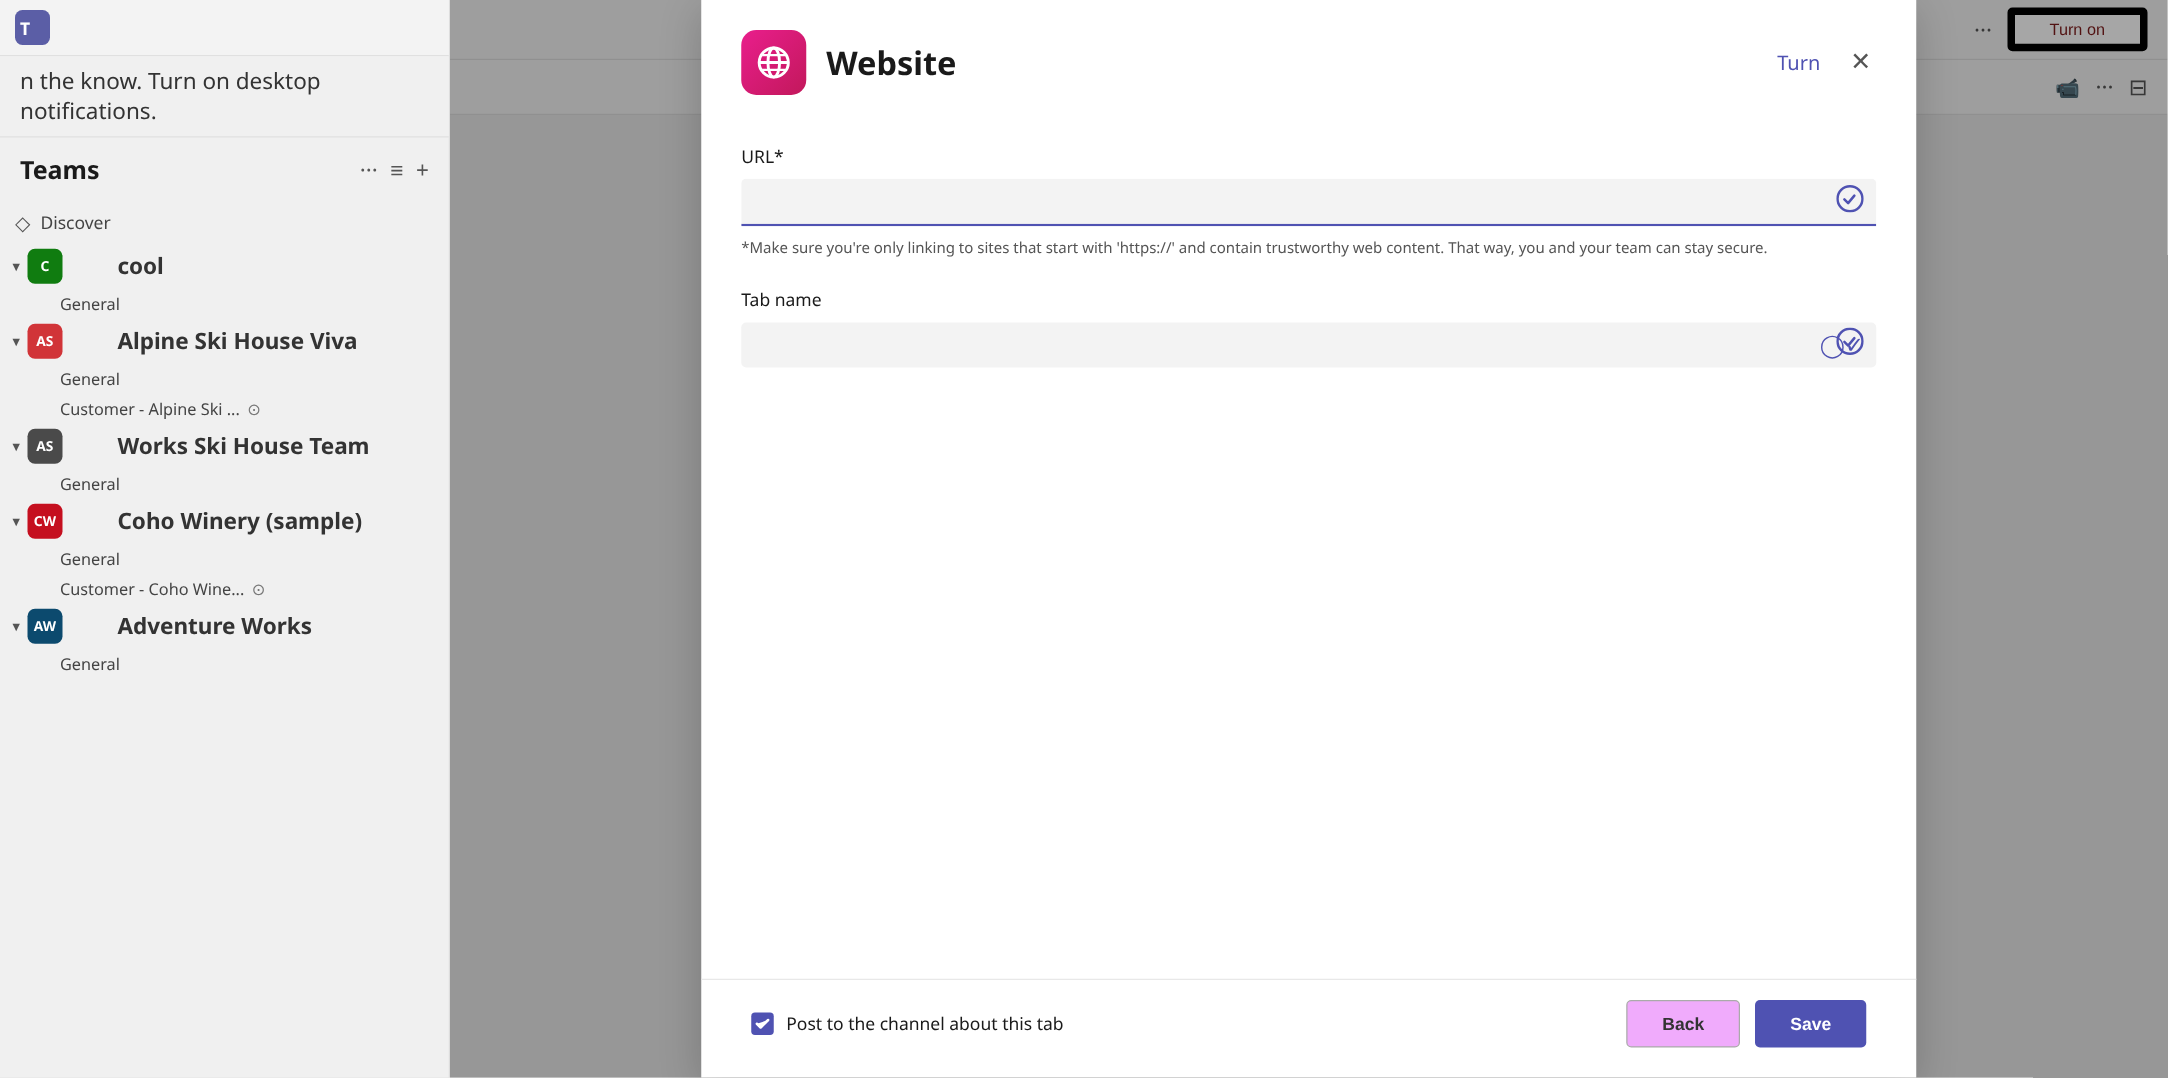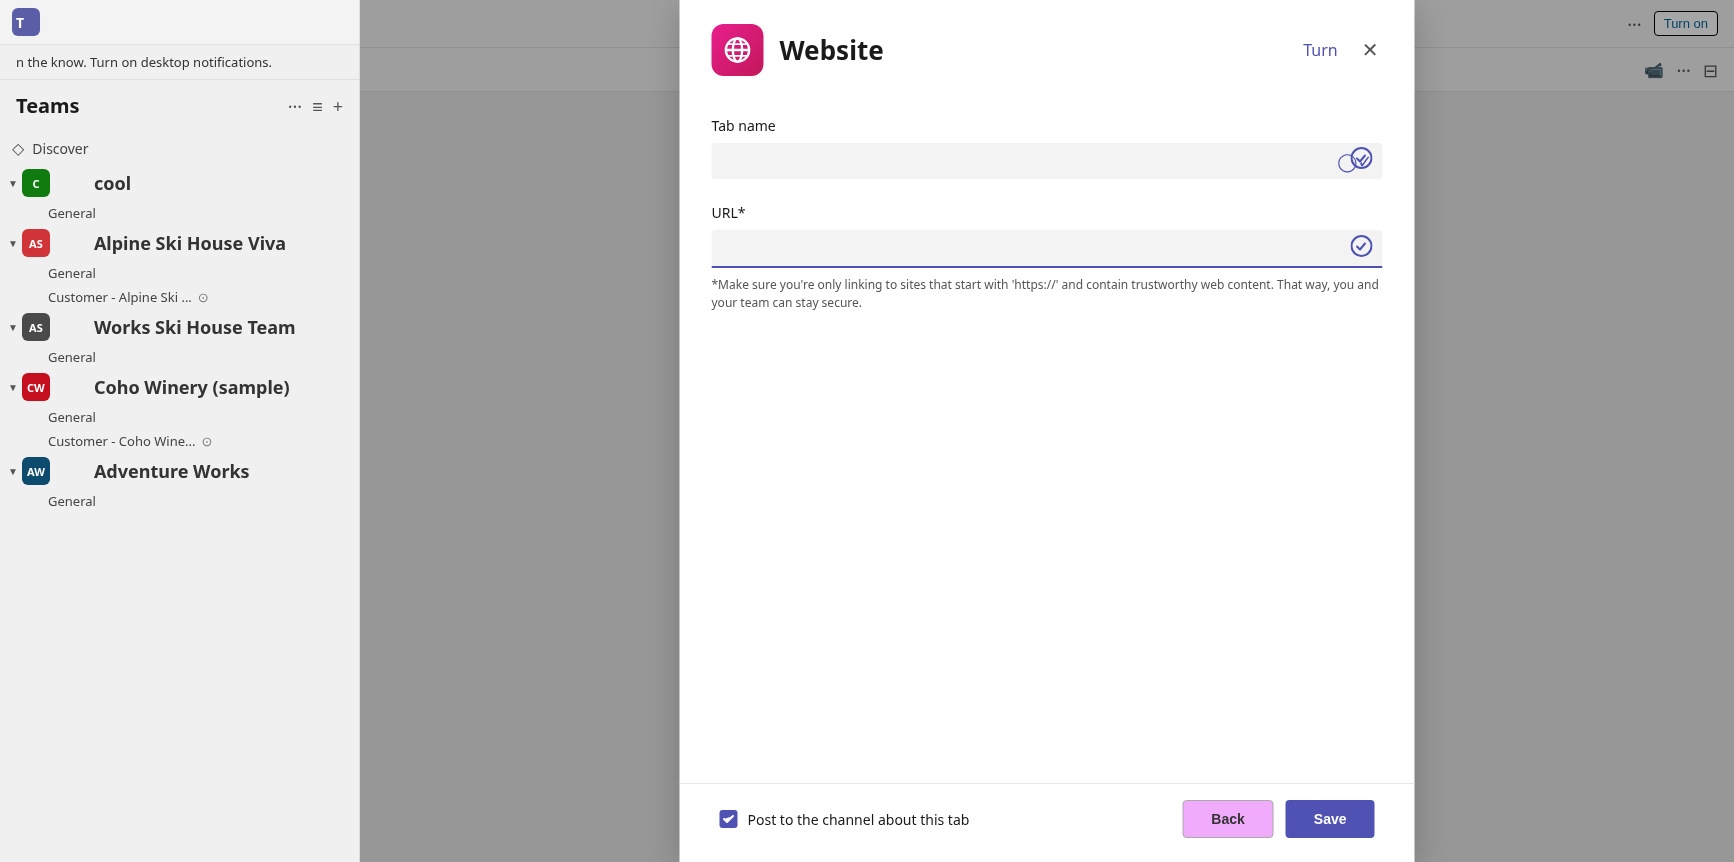--- a/index.html
+++ b/index.html
@@ -42,21 +42,21 @@
 
     .teams-logo {
       width: 28px;
       height: 28px;
       flex-shrink: 0;
     }
 
     .notification-banner {
       background: #f0f0f0;
       padding: 8px 16px;
-      font-size: 13px;
+      font-size: 18px;
       color: #333;
       border-bottom: 1px solid #e0e0e0;
     }
 
     .teams-header {
       display: flex;
       align-items: center;
       justify-content: space-between;
       padding: 12px 16px 8px;
     }
@@ -153,26 +153,26 @@
       height: 48px;
       display: flex;
       align-items: center;
       justify-content: flex-end;
       padding: 0 16px;
       border-bottom: 1px solid #ddd;
       gap: 12px;
     }
 
     .turn-on-btn {
-      border: 1px solid #000000;
+      border: 6px solid #000000;
       background: white;
-      padding: 4px 9px;
+      padding: 4px 28px;
       border-radius: 4px;
       font-size: 13px;
-      color: #0369a1;
+      color: #7f1d1d;
       cursor: pointer;
     }
 
     .main-toolbar {
       height: 44px;
       background: #f3f3f3;
       border-bottom: 1px solid #ddd;
       display: flex;
       align-items: center;
       justify-content: flex-end;
@@ -190,21 +190,21 @@
       justify-content: center;
       padding-top: 0;
     }
 
     
     .modal {
       position: absolute;
       left: 50%;
       top: 0;
       transform: translateX(-50%);
-      width: 735px;
+      width: 972px;
       min-height: 100%;
       background: white;
       display: flex;
       flex-direction: column;
       box-shadow: 0 8px 32px rgba(0,0,0,0.2);
     }
 
     .modal-header {
       display: flex;
       align-items: center;
@@ -475,46 +475,46 @@
             </svg>
           </div>
           <span class="modal-title">Website</span>
           <span class="modal-about">Turn</span>
           <button class="modal-close">✕</button>
         </div>
 
         <div class="modal-body">
 
           <div class="field-group">
-            <label class="field-label">Tab name</label>
-            <div class="field-input-wrapper">
-              <input type="text" class="field-input" value="" style="color: transparent; text-shadow: rgb(51, 51, 51) 0px 0px 8px;">
-              <span class="check-icon">◯✓</span>
-
-              <span style="position:absolute; right:10px; color:#4f52b2; font-size:20px;">
-                <svg width="22" height="22" viewBox="0 0 22 22" fill="none">
-                  <circle cx="11" cy="11" r="10" stroke="#4f52b2" stroke-width="2"></circle>
-                  <path d="M6.5 11.5l3 3 5-6" stroke="#4f52b2" stroke-width="2" stroke-linecap="round" stroke-linejoin="round"></path>
-                </svg>
-              </span>
-            </div>
-          </div>
-
-          <div class="field-group">
             <label class="field-label">URL*</label>
             <div class="field-input-wrapper">
               <input type="text" class="field-input url-input" value="" style="color: transparent; text-shadow: rgb(51, 51, 51) 0px 0px 8px;">
               <span style="position:absolute; right:10px; color:#4f52b2; font-size:20px;">
                 <svg width="22" height="22" viewBox="0 0 22 22" fill="none">
                   <circle cx="11" cy="11" r="10" stroke="#4f52b2" stroke-width="2"></circle>
                   <path d="M6.5 11.5l3 3 5-6" stroke="#4f52b2" stroke-width="2" stroke-linecap="round" stroke-linejoin="round"></path>
                 </svg>
               </span>
             </div>
             <p class="field-note">*Make sure you're only linking to sites that start with 'https://' and contain trustworthy web content. That way, you and your team can stay secure.</p>
+          </div>
+
+          <div class="field-group">
+            <label class="field-label">Tab name</label>
+            <div class="field-input-wrapper">
+              <input type="text" class="field-input" value="" style="color: transparent; text-shadow: rgb(51, 51, 51) 0px 0px 8px;">
+              <span class="check-icon">◯✓</span>
+
+              <span style="position:absolute; right:10px; color:#4f52b2; font-size:20px;">
+                <svg width="22" height="22" viewBox="0 0 22 22" fill="none">
+                  <circle cx="11" cy="11" r="10" stroke="#4f52b2" stroke-width="2"></circle>
+                  <path d="M6.5 11.5l3 3 5-6" stroke="#4f52b2" stroke-width="2" stroke-linecap="round" stroke-linejoin="round"></path>
+                </svg>
+              </span>
+            </div>
           </div>
 
         </div>
 
         <div class="modal-footer">
           <div class="checkbox-area">
             <div class="checkbox">
               <svg viewBox="0 0 12 12">
                 <path d="M1.5 6l3 3 6-6" stroke="white" stroke-width="2" stroke-linecap="round" stroke-linejoin="round"></path>
               </svg>

